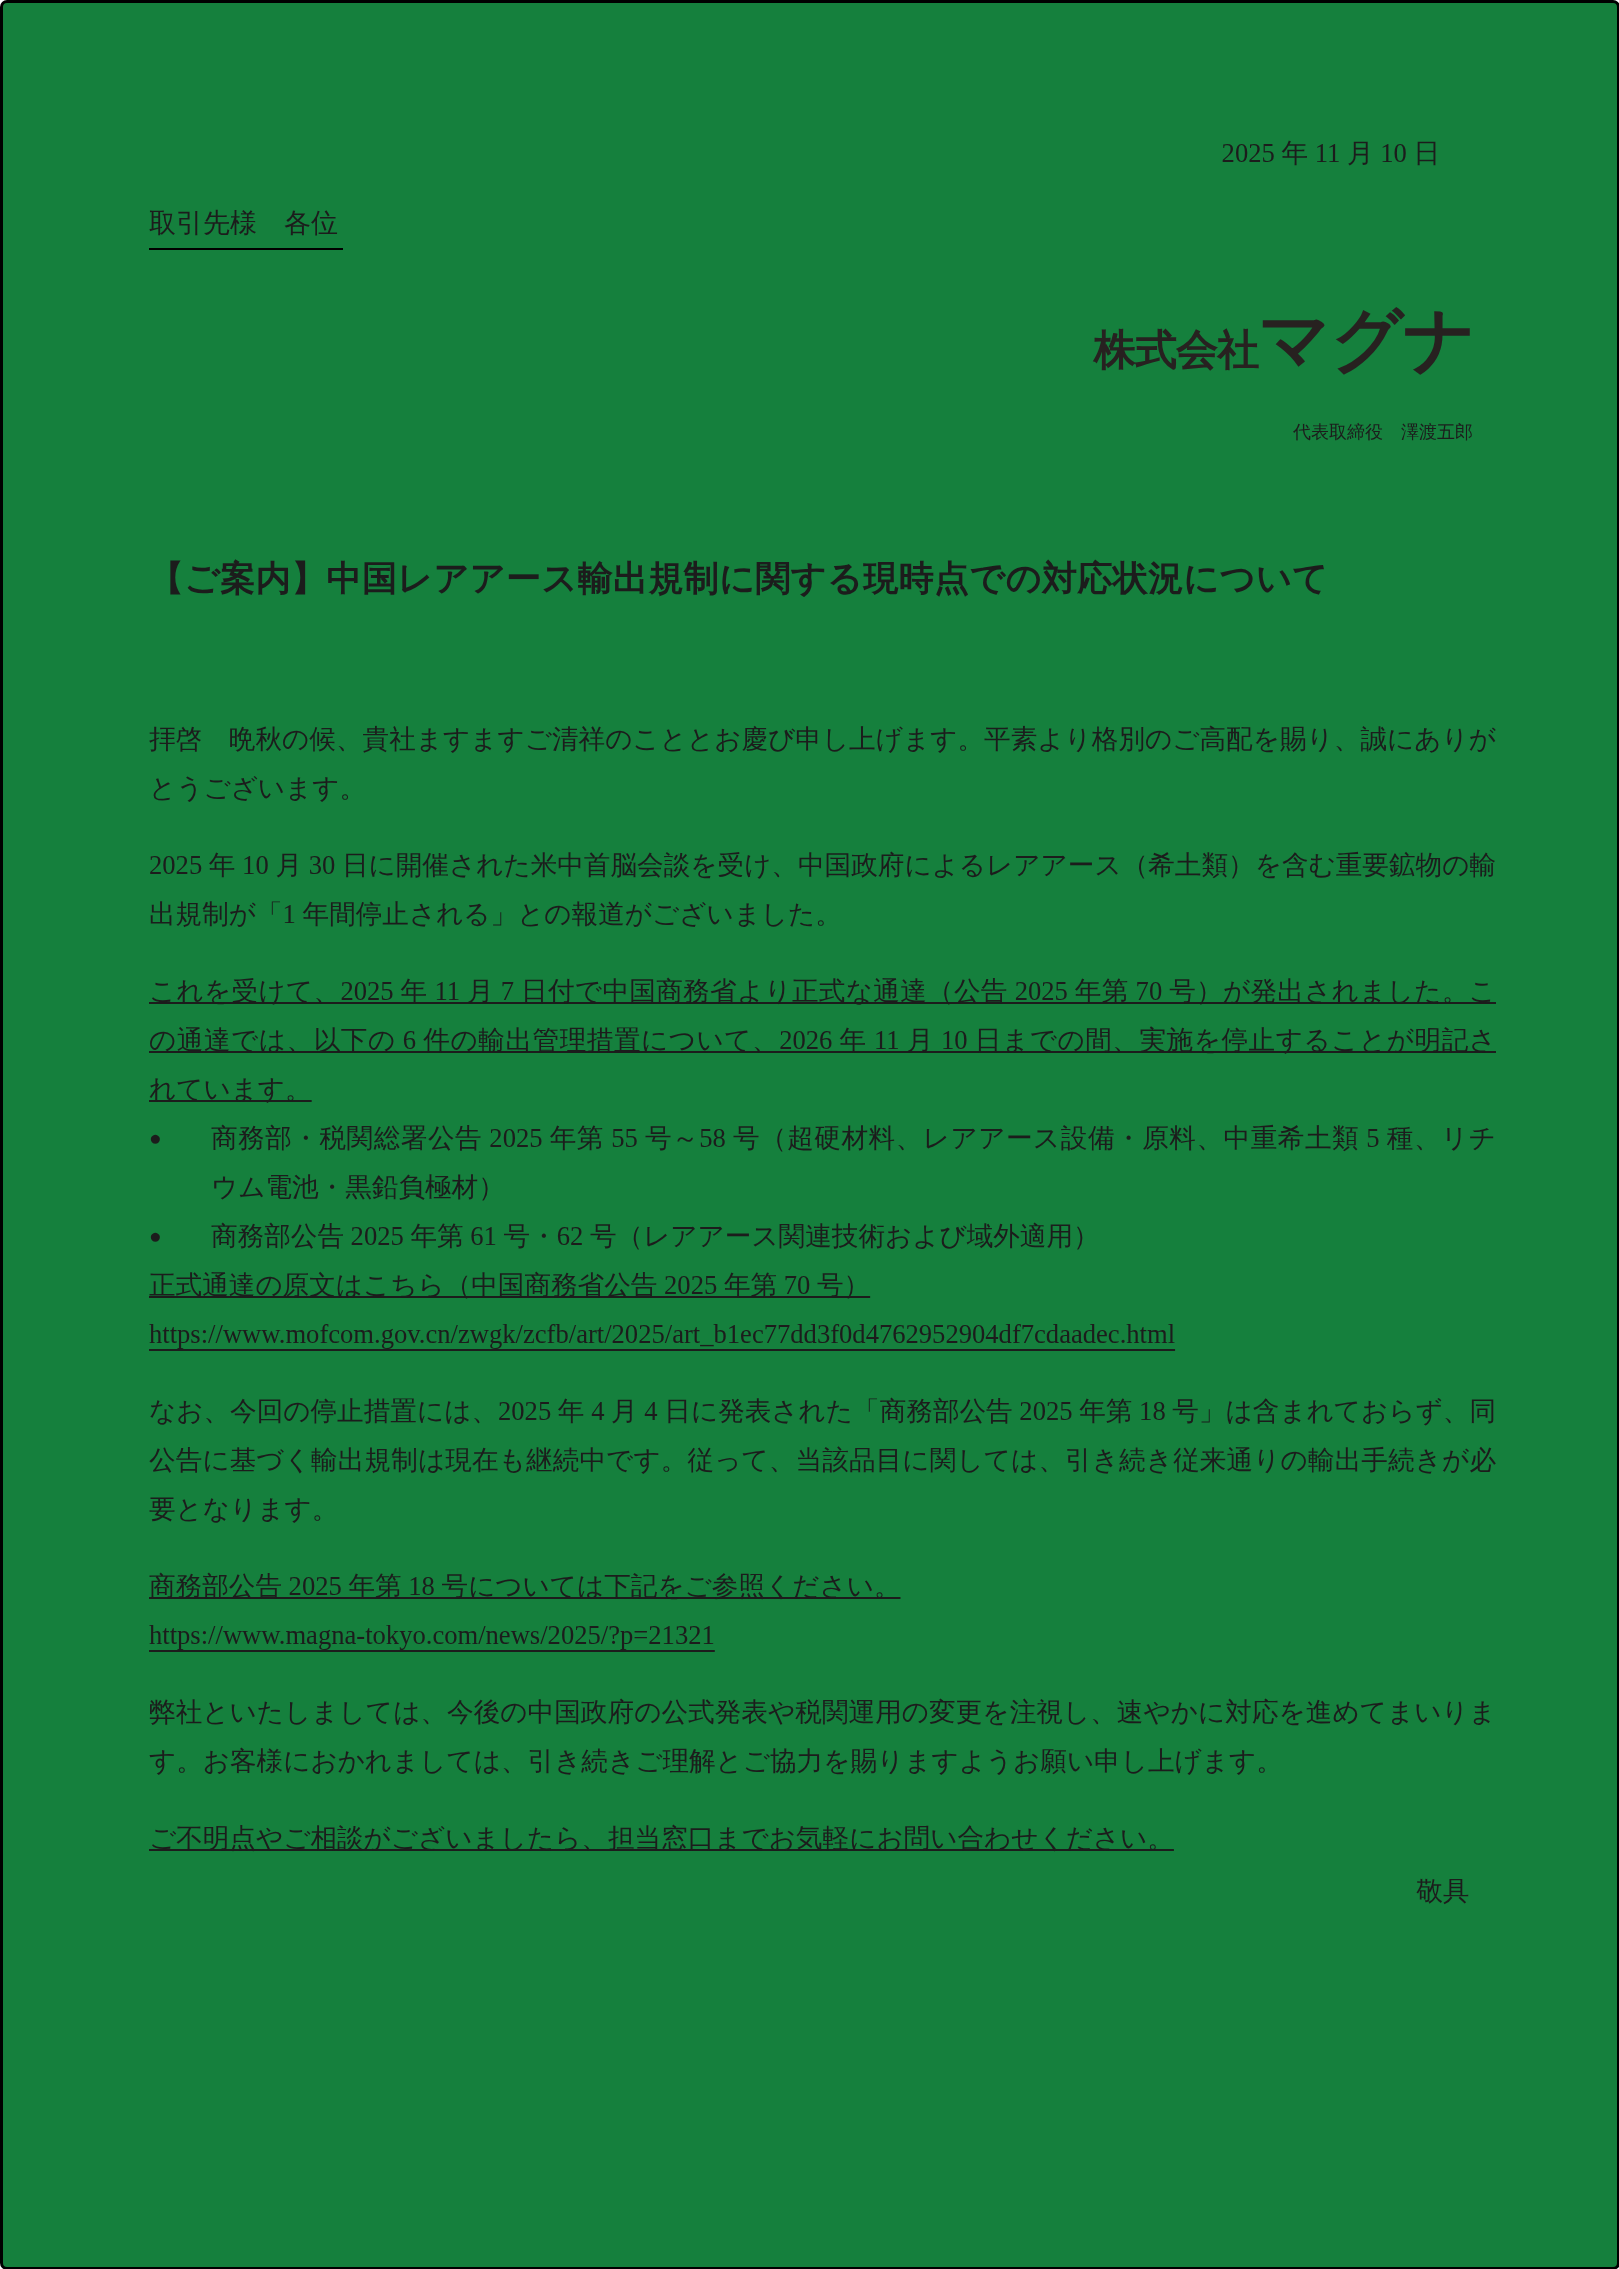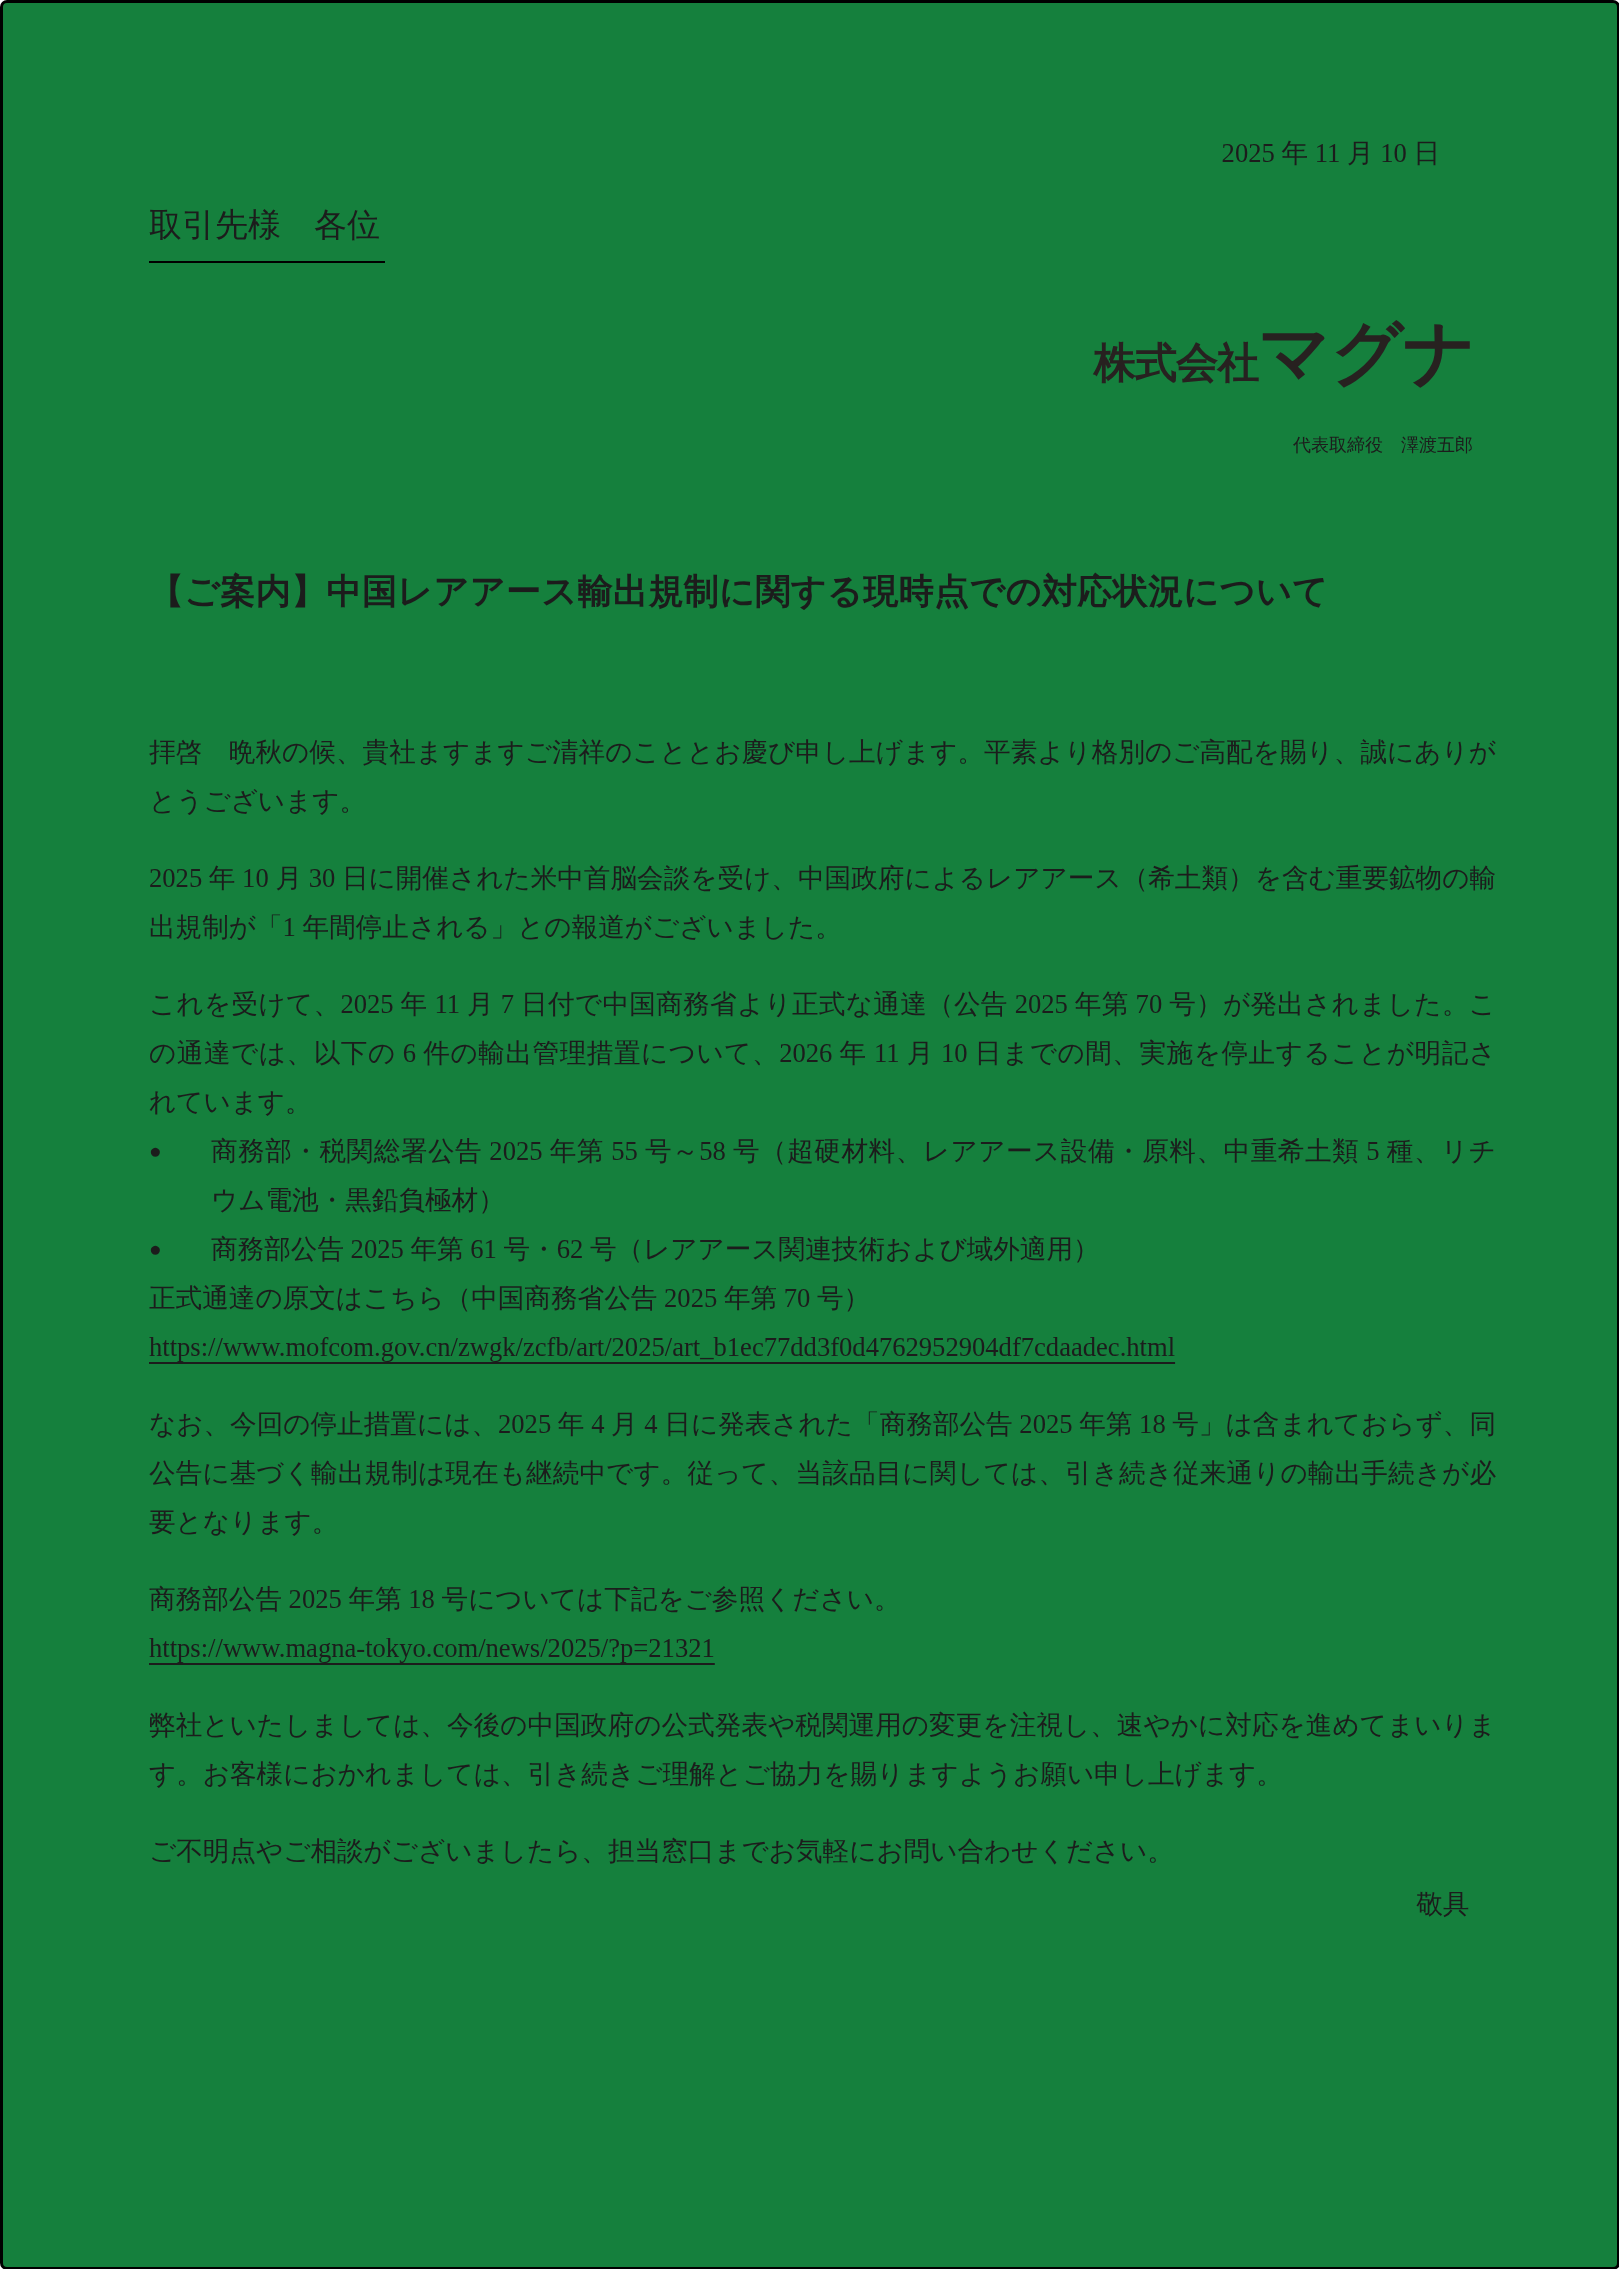--- a/index.html
+++ b/index.html
@@ -30,25 +30,26 @@
     text-align: right;
     padding-right: 56px;
     font-size: 26.6px;
     line-height: 35px;
   }
   .recipient-line {
     margin-top: 37px;
   }
   .recipient {
     display: inline-block;
-    font-size: 33px;
+    font-size: 27px;
     line-height: 35px;
     border-bottom: 2.7px solid #000000;
-    padding-bottom: 18px;
+    padding-bottom: 5px;
     padding-right: 5.3px;
+    font-family: Liberation Mono, monospace;
   }
   .logo-line {
     margin-top: 43px;
     text-align: right;
     padding-right: 19.5px;
     white-space: nowrap;
   }
   .logo-prefix, .logo-name {
     font-family: "Liberation Sans", "DejaVu Sans", sans-serif;
     font-weight: 900;
@@ -72,21 +73,21 @@
     line-height: 46px;
     letter-spacing: 0.4px;
   }
   .body-text {
     margin-top: 113px;
     font-size: 26.6px;
     line-height: 49px;
     text-align: justify;
   }
   .para { margin: 0 0 28px 0; }
-  .para.tight { margin-bottom: 0; }
+  .para.tight { margin-bottom: 0; text-decoration: underline; }
   .bullet-row {
     display: flex;
     align-items: flex-start;
   }
   .bullet-marker {
     flex: 0 0 62px;
     font-size: 21px;
     line-height: 49px;
     padding-left: 0px;
   }

